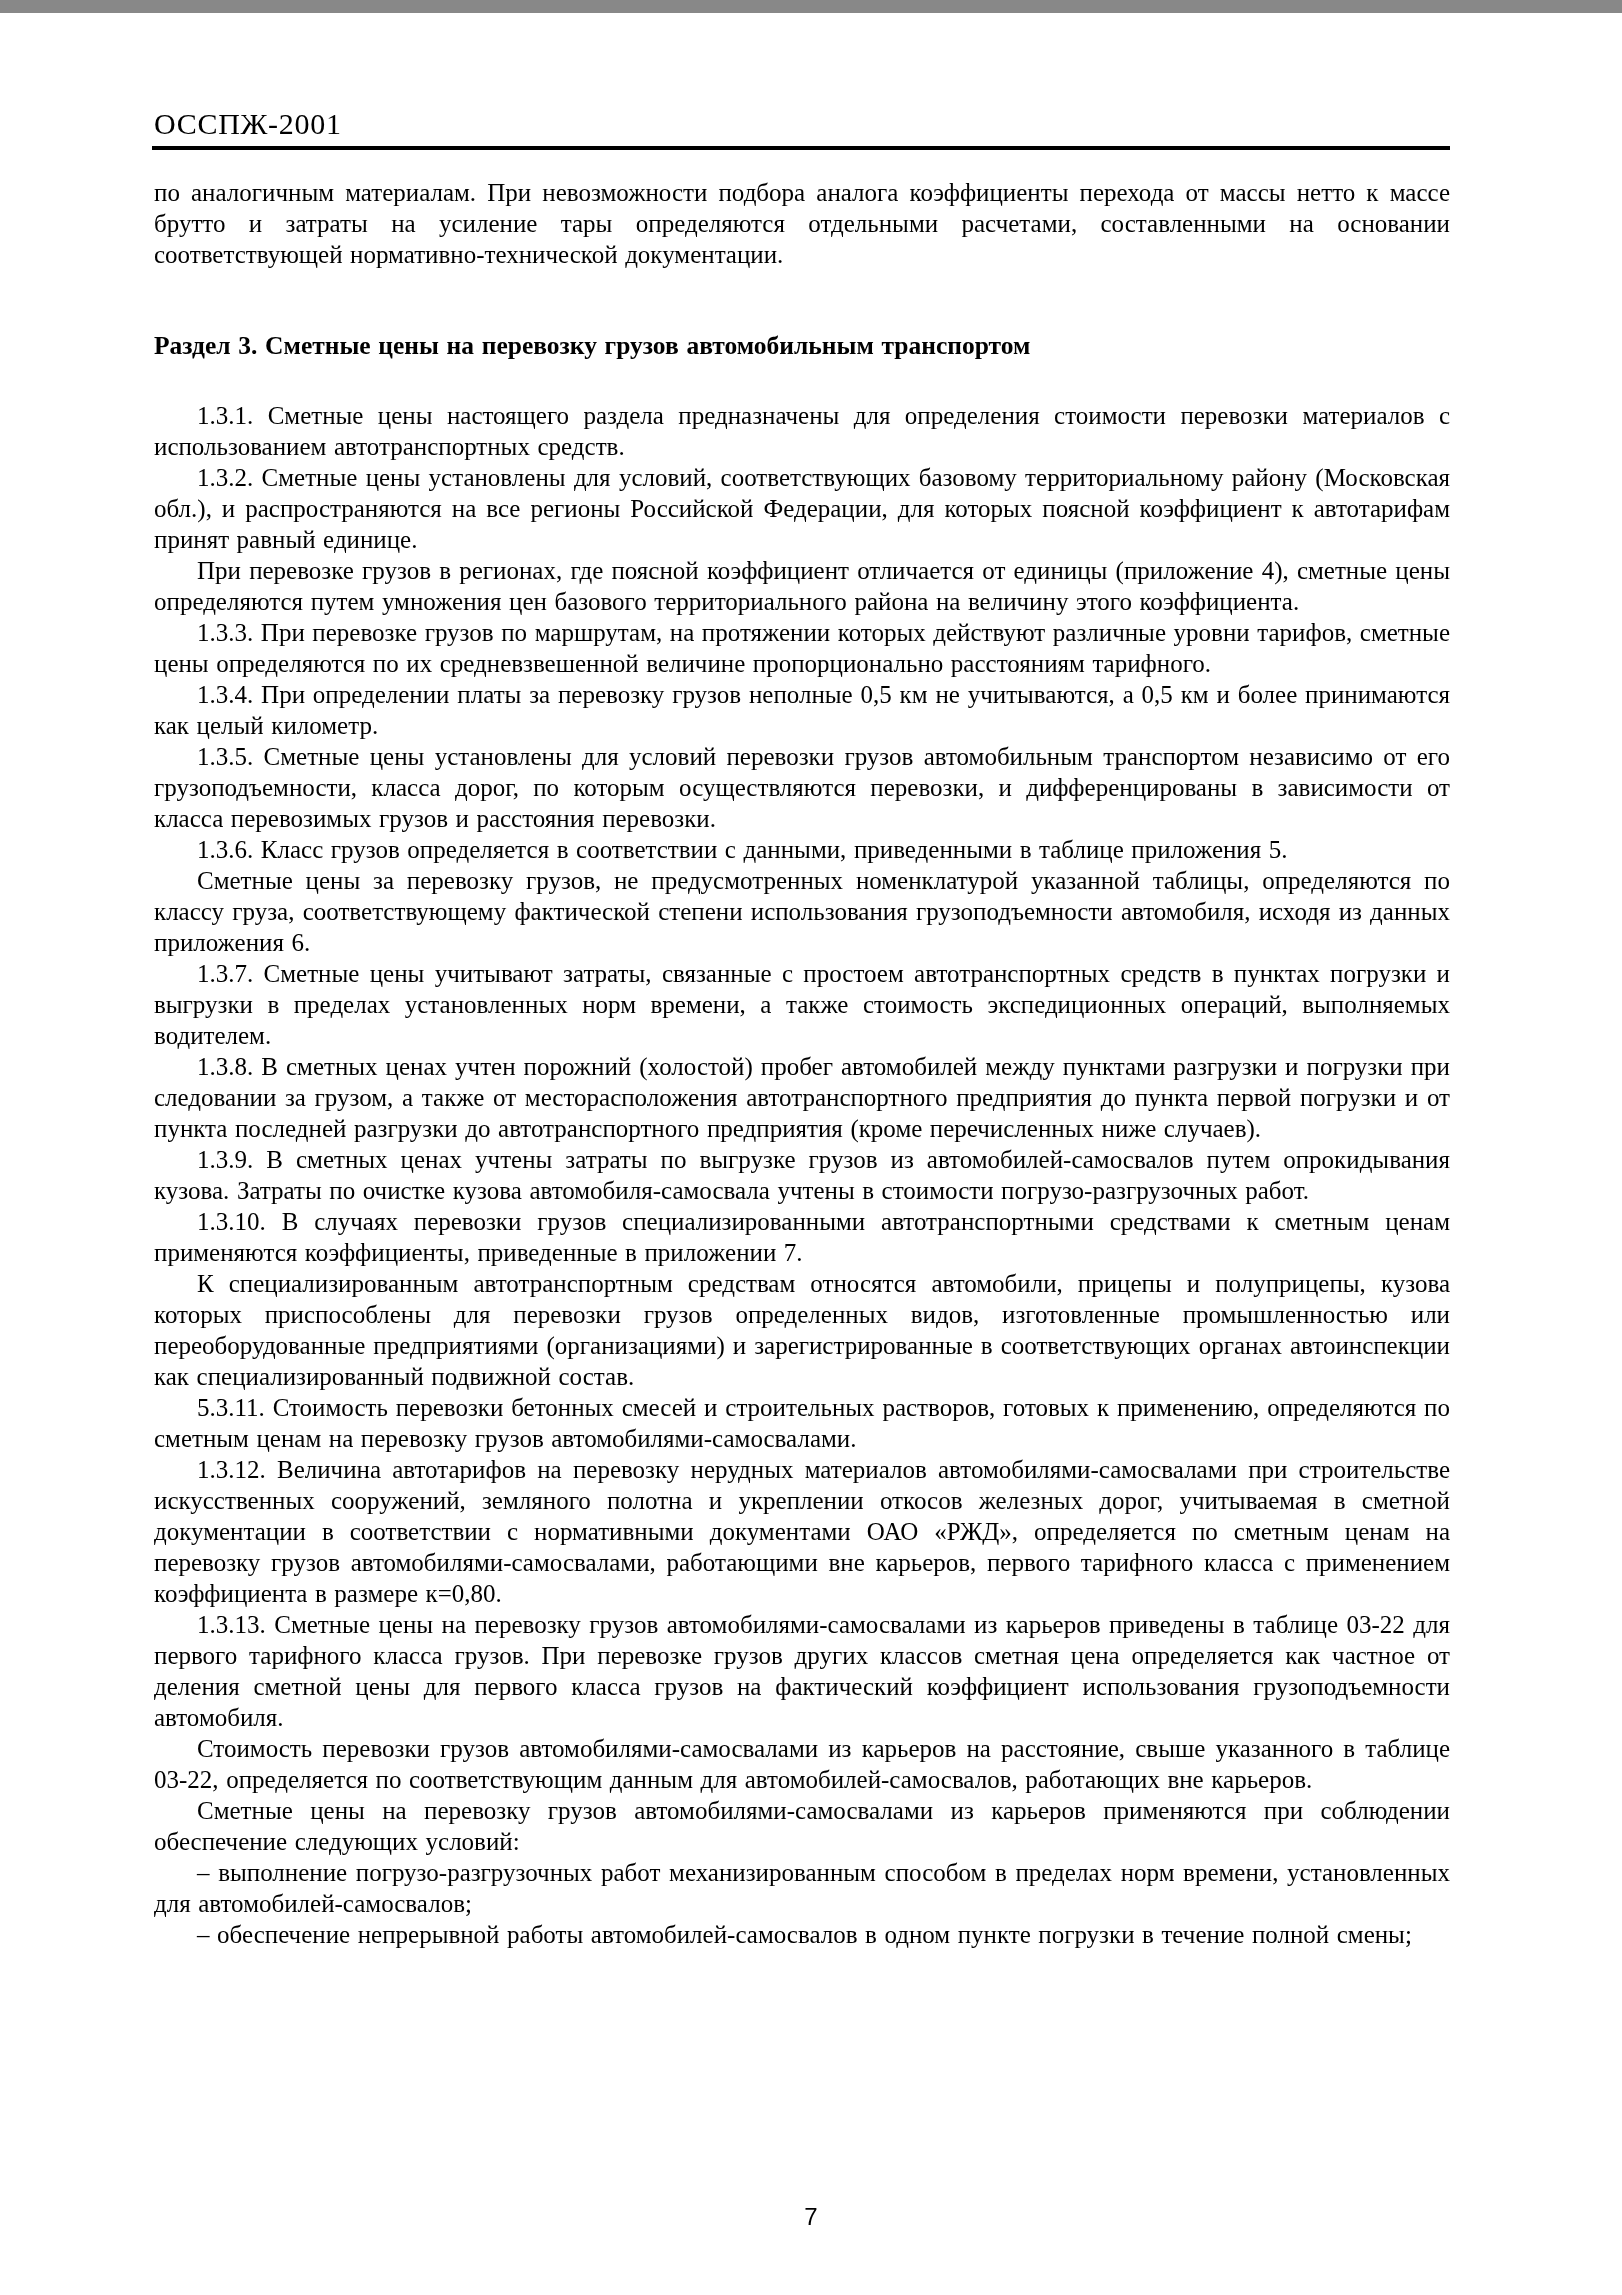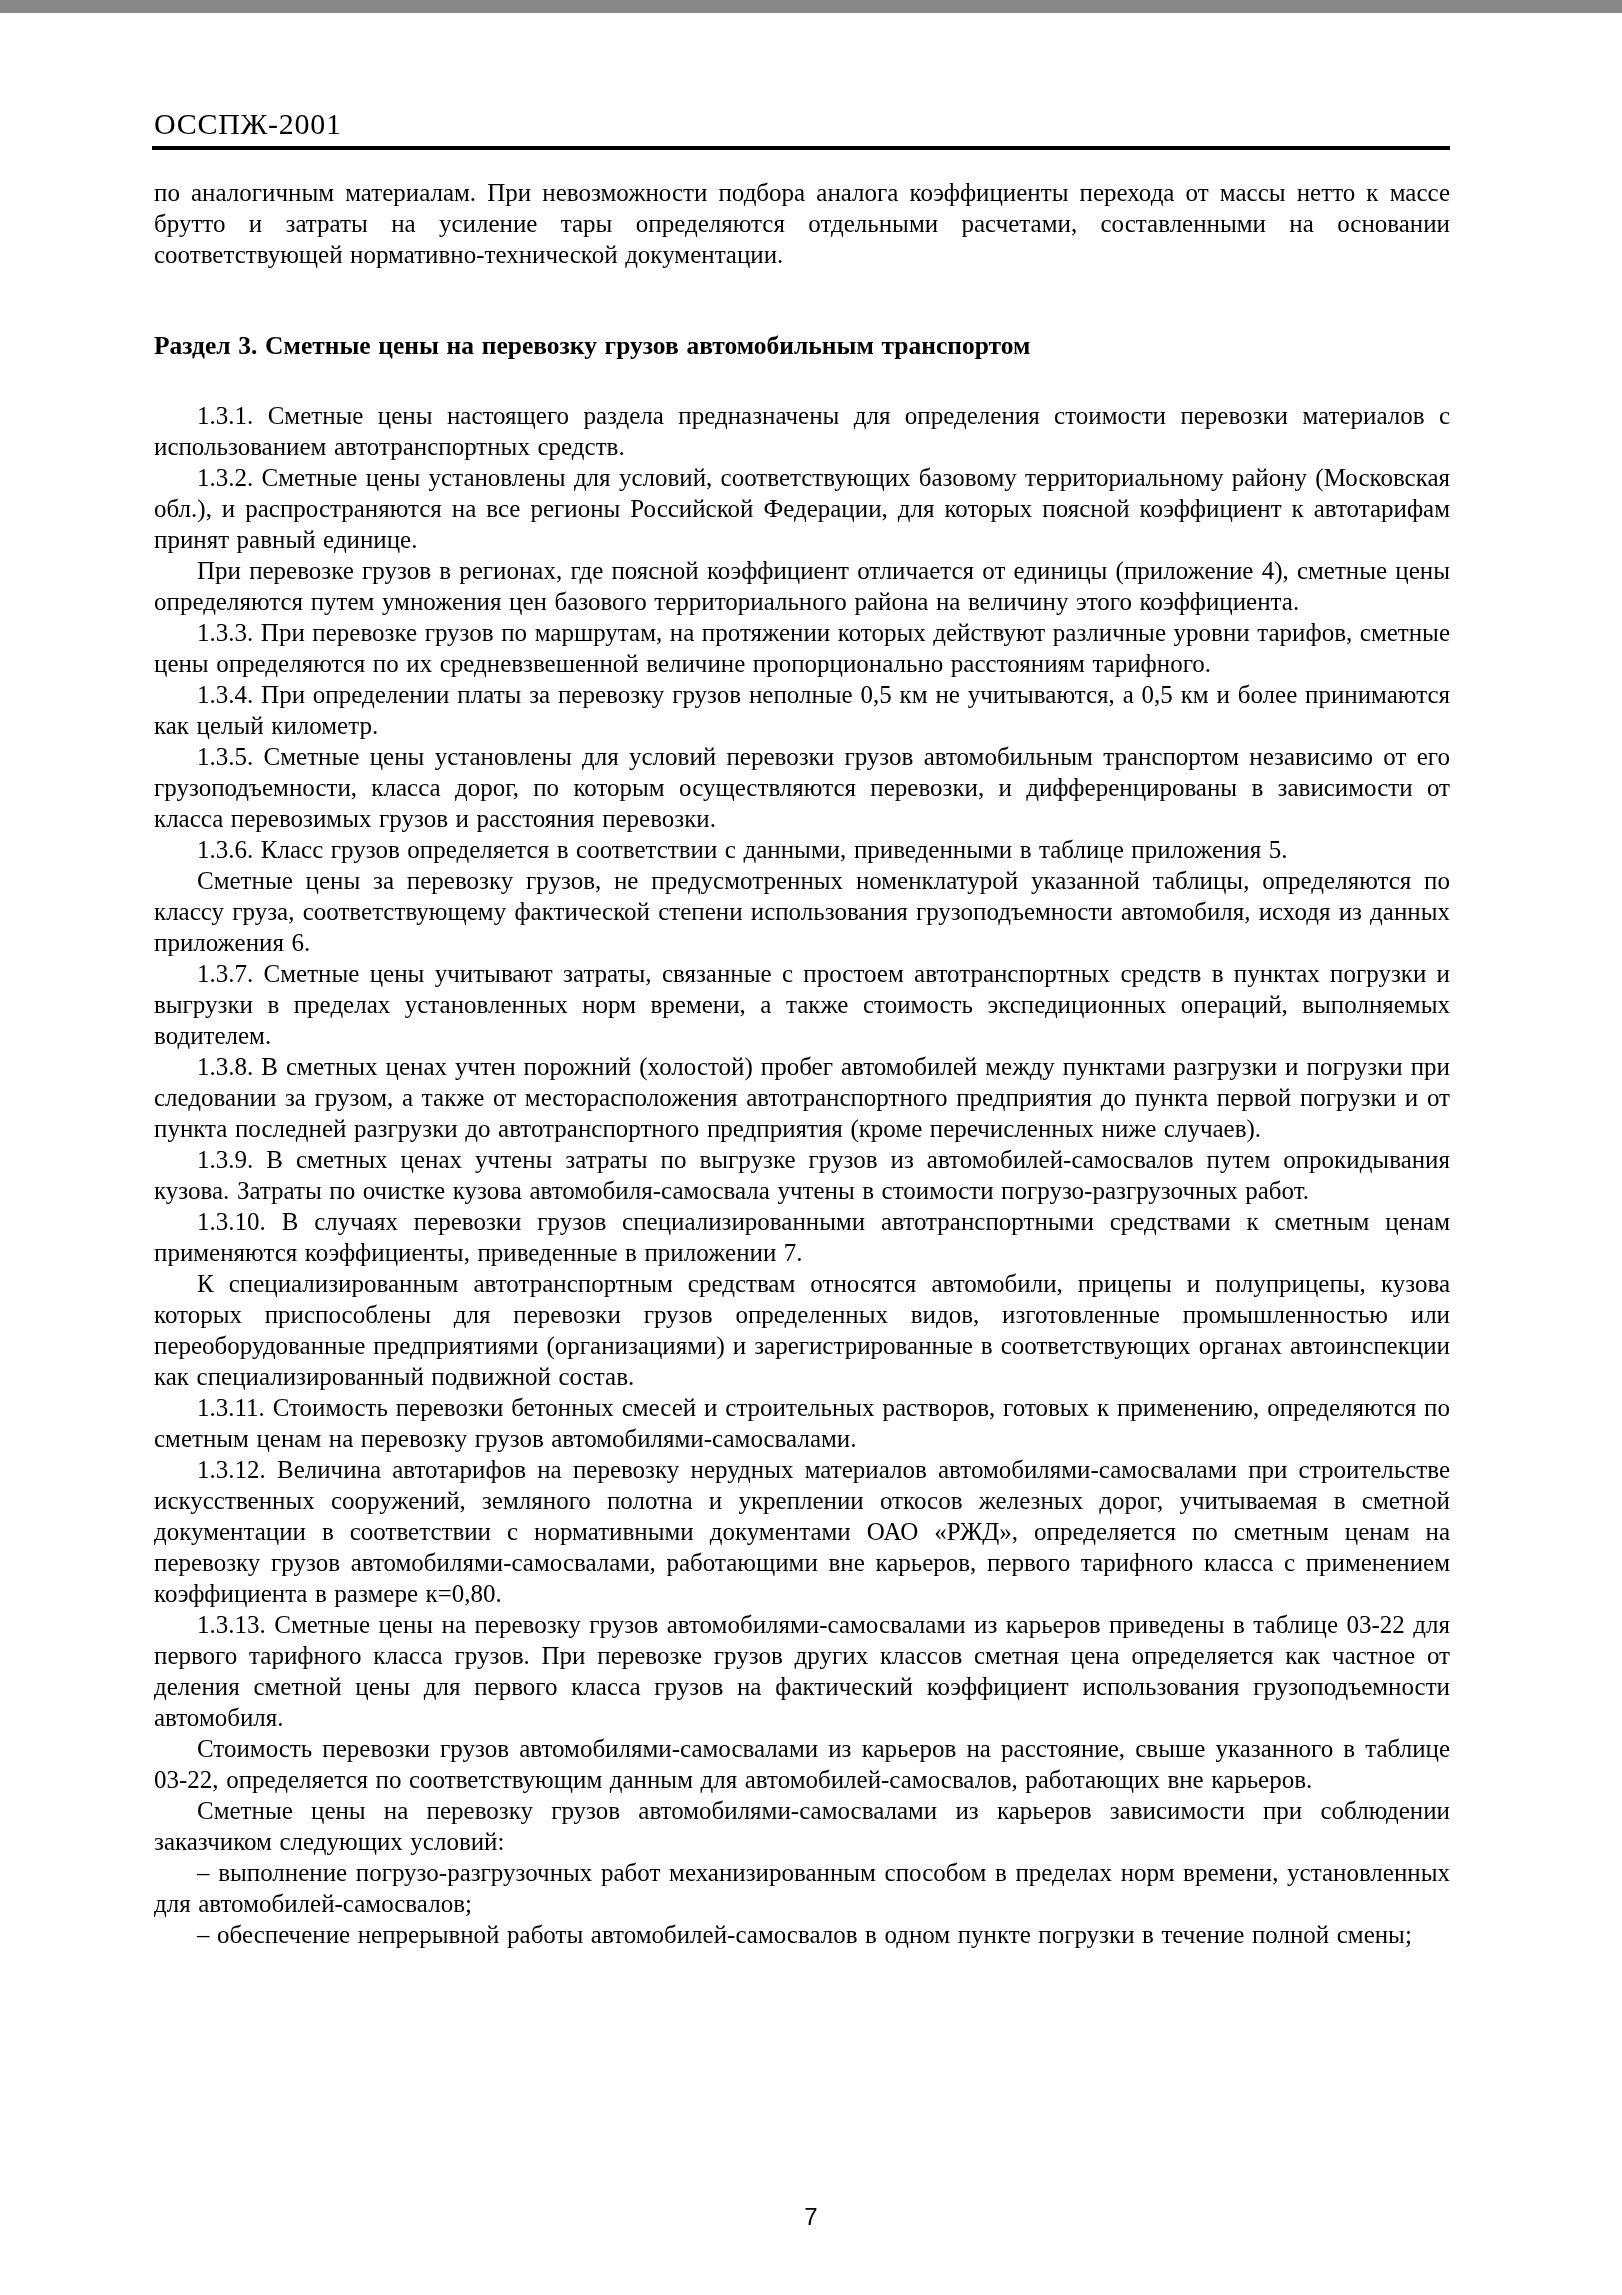--- a/index.html
+++ b/index.html
@@ -87,25 +87,25 @@
     <p>1.3.3. При перевозке грузов по маршрутам, на протяжении которых действуют различные уровни тарифов, сметные цены определяются по их средневзвешенной величине пропорционально расстояниям тарифного.</p>
     <p>1.3.4. При определении платы за перевозку грузов неполные 0,5 км не учитываются, а 0,5 км и более принимаются как целый километр.</p>
     <p>1.3.5. Сметные цены установлены для условий перевозки грузов автомобильным транспортом независимо от его грузоподъемности, класса дорог, по которым осуществляются перевозки, и дифференцированы в зависимости от класса перевозимых грузов и расстояния перевозки.</p>
     <p>1.3.6. Класс грузов определяется в соответствии с данными, приведенными в таблице приложения 5.</p>
     <p>Сметные цены за перевозку грузов, не предусмотренных номенклатурой указанной таблицы, определяются по классу груза, соответствующему фактической степени использования грузоподъемности автомобиля, исходя из данных приложения 6.</p>
     <p>1.3.7. Сметные цены учитывают затраты, связанные с простоем автотранспортных средств в пунктах погрузки и выгрузки в пределах установленных норм времени, а также стоимость экспедиционных операций, выполняемых водителем.</p>
     <p>1.3.8. В сметных ценах учтен порожний (холостой) пробег автомобилей между пунктами разгрузки и погрузки при следовании за грузом, а также от месторасположения автотранспортного предприятия до пункта первой погрузки и от пункта последней разгрузки до автотранспортного предприятия (кроме перечисленных ниже случаев).</p>
     <p>1.3.9. В сметных ценах учтены затраты по выгрузке грузов из автомобилей-самосвалов путем опрокидывания кузова. Затраты по очистке кузова автомобиля-самосвала учтены в стоимости погрузо-разгрузочных работ.</p>
     <p>1.3.10. В случаях перевозки грузов специализированными автотранспортными средствами к сметным ценам применяются коэффициенты, приведенные в приложении 7.</p>
     <p>К специализированным автотранспортным средствам относятся автомобили, прицепы и полуприцепы, кузова которых приспособлены для перевозки грузов определенных видов, изготовленные промышленностью или переоборудованные предприятиями (организациями) и зарегистрированные в соответствующих органах автоинспекции как специализированный подвижной состав.</p>
-    <p>1.3.11. Стоимость перевозки бетонных смесей и строительных растворов, готовых к применению, определяются по сметным ценам на перевозку грузов автомобилями-самосвалами.</p>
+    <p>5.3.11. Стоимость перевозки бетонных смесей и строительных растворов, готовых к применению, определяются по сметным ценам на перевозку грузов автомобилями-самосвалами.</p>
     <p>1.3.12. Величина автотарифов на перевозку нерудных материалов автомобилями-самосвалами при строительстве искусственных сооружений, земляного полотна и укреплении откосов железных дорог, учитываемая в сметной документации в соответствии с нормативными документами ОАО «РЖД», определяется по сметным ценам на перевозку грузов автомобилями-самосвалами, работающими вне карьеров, первого тарифного класса с применением коэффициента в размере к=0,80.</p>
     <p>1.3.13. Сметные цены на перевозку грузов автомобилями-самосвалами из карьеров приведены в таблице 03-22 для первого тарифного класса грузов. При перевозке грузов других классов сметная цена определяется как частное от деления сметной цены для первого класса грузов на фактический коэффициент использования грузоподъемности автомобиля.</p>
     <p>Стоимость перевозки грузов автомобилями-самосвалами из карьеров на расстояние, свыше указанного в таблице 03-22, определяется по соответствующим данным для автомобилей-самосвалов, работающих вне карьеров.</p>
-    <p>Сметные цены на перевозку грузов автомобилями-самосвалами из карьеров зависимости при соблюдении заказчиком следующих условий:</p>
+    <p>Сметные цены на перевозку грузов автомобилями-самосвалами из карьеров применяются при соблюдении обеспечение следующих условий:</p>
     <p>– выполнение погрузо-разгрузочных работ механизированным способом в пределах норм времени, установленных для автомобилей-самосвалов;</p>
     <p>– обеспечение непрерывной работы автомобилей-самосвалов в одном пункте погрузки в течение полной смены;</p>
 
   </div>
 
   <div class="page-number">7</div>
 
 </div>
 
 

